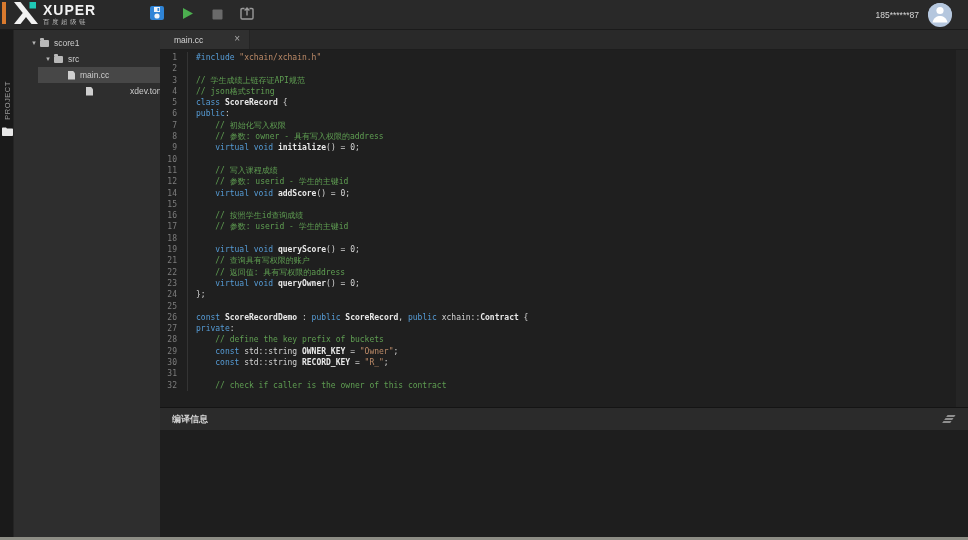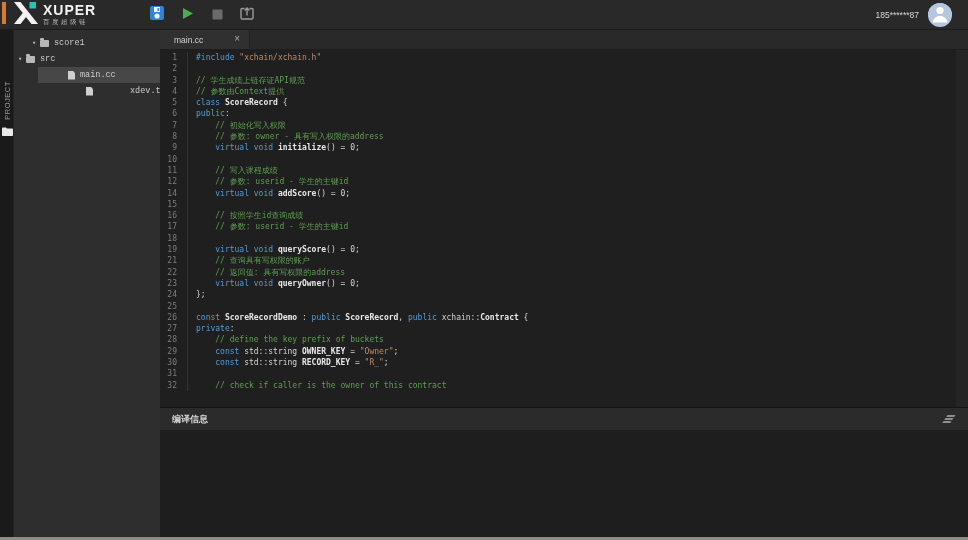--- a/index.html
+++ b/index.html
@@ -22,21 +22,21 @@
 
   
   .activity { position:absolute; left:0; top:30px; width:14px; height:510px; background:#1a1a1a; border-right:1px solid #242424; }
   .activity-label-wrap { position:absolute; top:46px; left:0; width:14px; height:46px; }
   .activity-label2 { position:absolute; top:20px; left:-16px; width:46px; transform:rotate(-90deg); color:#9a9a9a; font-size:7.5px; letter-spacing:.5px; text-align:center; }
   .activity-folder { position:absolute; top:92px; left:2px; }
 
   
   .sidebar { position:absolute; left:14px; top:30px; width:146px; height:510px; background:#2e2e2e; }
   .tree { padding-top:5px; }
-  .tree-row { display:flex; align-items:center; height:16px; color:#cccccc; font-size:8.5px; cursor:pointer; white-space:nowrap;font-family:Liberation Mono, monospace; }
+  .tree-row { display:flex; align-items:center; height:16px; color:#cccccc; font-size:8.5px; cursor:pointer; white-space:nowrap; }
   .tree-row.selected { background:linear-gradient(90deg, rgba(0,0,0,0) 0 24px, #474747 24px); }
   .tw { flex:0 0 12px; text-align:center; color:#b5b5b5; font-size:7px; line-height:16px; }
   .ic-folder { flex:0 0 9px; height:7px; background:#b8b8b8; border-radius:1px; position:relative; margin-right:5px; }
   .ic-folder::before { content:""; position:absolute; left:0; top:-2px; width:4px; height:2px; background:#b8b8b8; border-radius:1px 1px 0 0; }
   .ic-file { flex:0 0 7px; height:9px; background:#cfcfcf; margin-right:5px; clip-path:polygon(0 0,68% 0,100% 30%,100% 100%,0 100%); }
 
   
   .main { position:absolute; left:160px; top:30px; width:808px; height:510px; display:flex; flex-direction:column; background:#1f1f1f; }
   .tabbar { height:20px; background:#292929; display:flex; align-items:stretch; border-bottom:1px solid #1d1d1d; }
   .tab { width:90px; background:#303030; display:flex; align-items:center; padding-left:14px; position:relative; cursor:pointer; border-right:1px solid #242424; }
@@ -150,21 +150,21 @@
     </div>
   </div>
 
   <div class="sidebar">
     <div class="tree" id="file-tree">
         <div class="tree-row" style="padding-left: 14px;">
           <span class="tw">▾</span>
           <span class="ic-folder"></span>
           <span>score1</span>
         </div>
-        <div class="tree-row" style="">
+        <div class="tree-row" style="padding-left: 28px;">
           <span class="tw">▾</span>
           <span class="ic-folder"></span>
           <span>src</span>
         </div>
         <div class="tree-row selected" style="padding-left: 42px;">
           <span class="tw"></span>
           <span class="ic-file"></span>
           <span>main.cc</span>
         </div>
         <div class="tree-row" style="padding-left: 28px; gap: 32px;">
@@ -192,21 +192,21 @@
           <div class="code-row">
             <span class="ln">2</span>
             <span class="lc"></span>
           </div>
           <div class="code-row">
             <span class="ln">3</span>
             <span class="lc"><span class="tk-c">// 学生成绩上链存证API规范</span></span>
           </div>
           <div class="code-row">
             <span class="ln">4</span>
-            <span class="lc"><span class="tk-c">// 参数由Context提供</span></span>
+            <span class="lc"><span class="tk-c">// json格式string</span></span>
           </div>
           <div class="code-row">
             <span class="ln">5</span>
             <span class="lc"><span class="tk-k">class </span><span class="tk-b">ScoreRecord</span><span class="tk-p"> {</span></span>
           </div>
           <div class="code-row">
             <span class="ln">6</span>
             <span class="lc"><span class="tk-k">public</span><span class="tk-p">:</span></span>
           </div>
           <div class="code-row">

